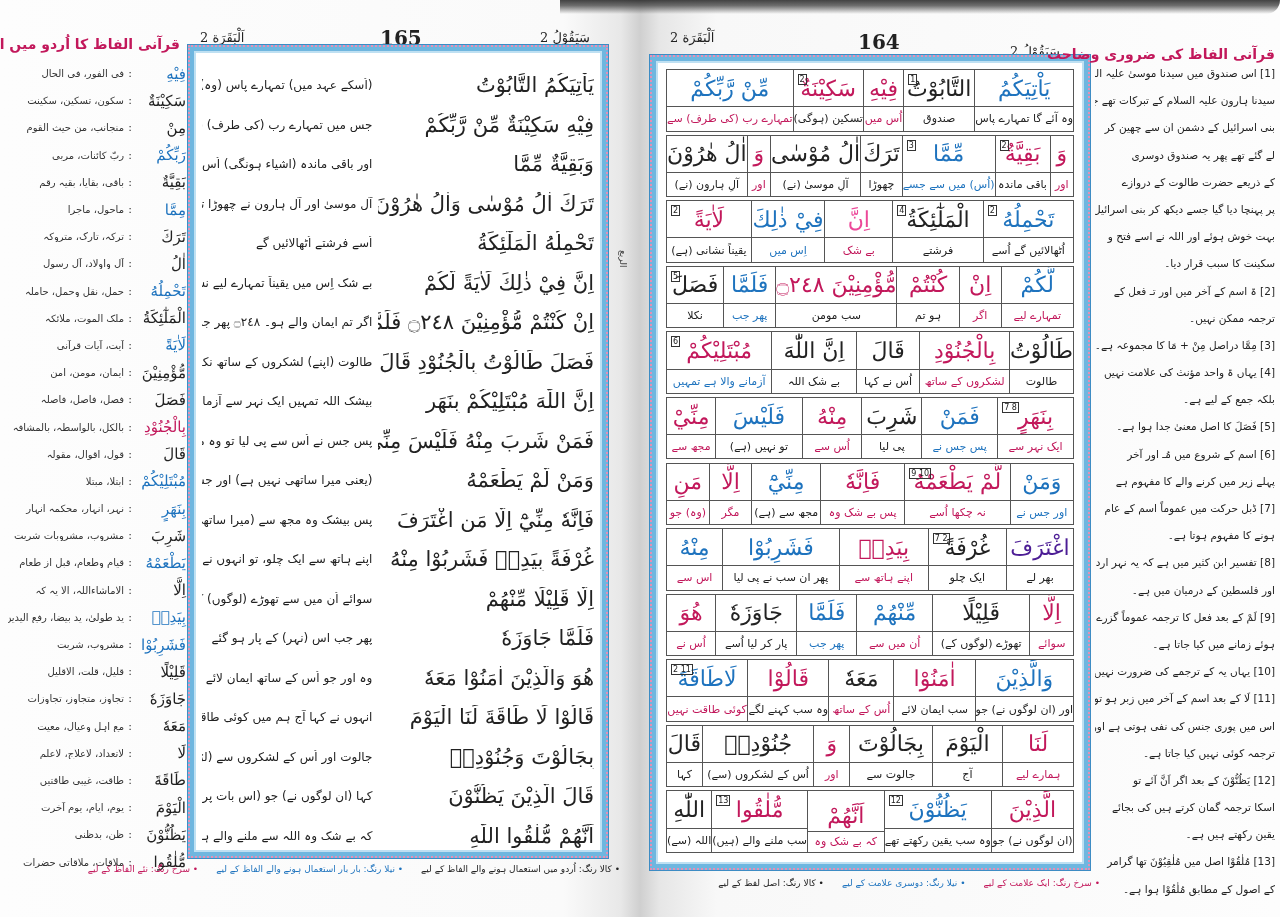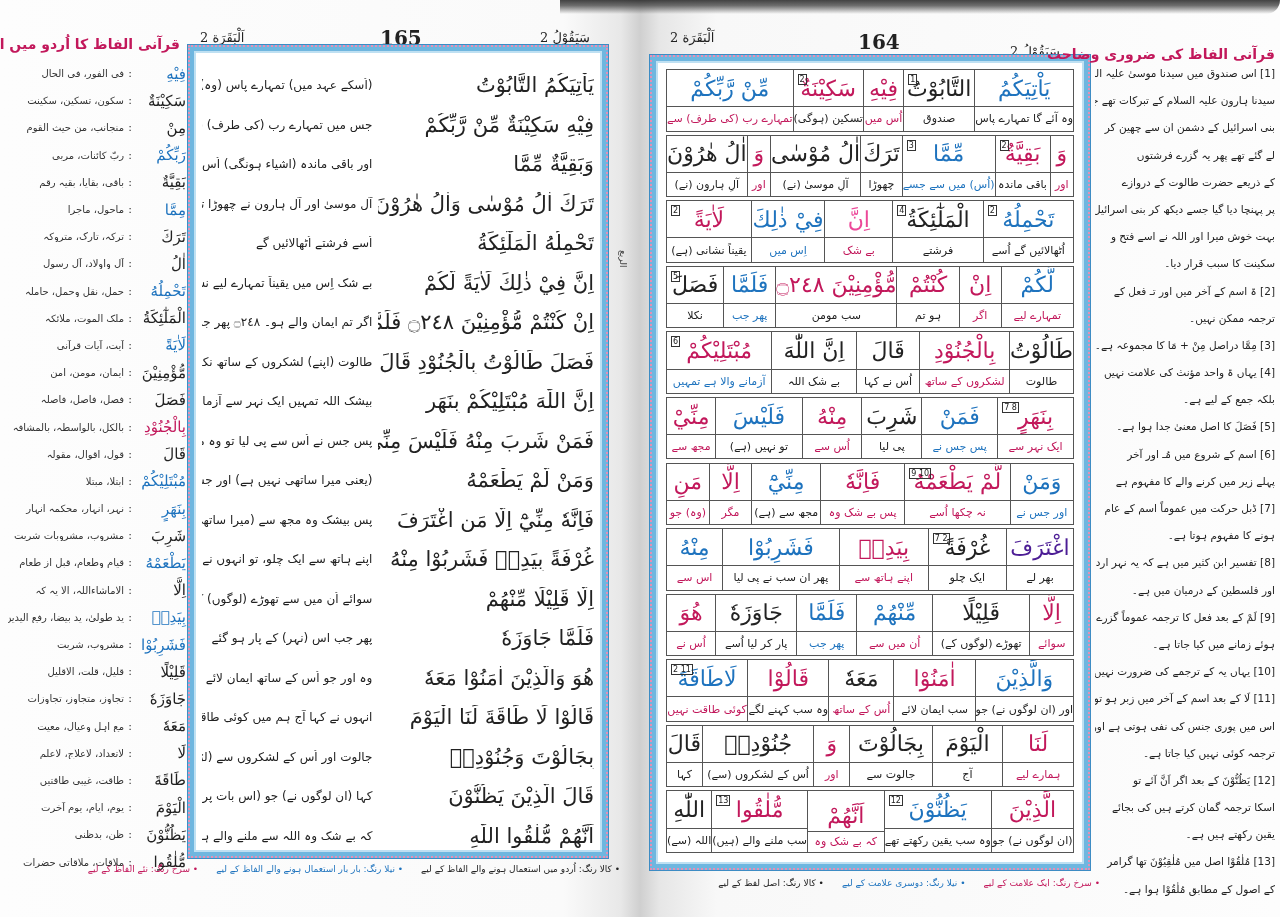--- a/index.html
+++ b/index.html
@@ -616,24 +616,24 @@
     </div>
 
     <div class="legend" id="legendR" style="left:20px;top:878px;width:440px;"><span style="color: rgb(194, 24, 91);">• سرخ رنگ: ایک علامت کے لیے</span><span style="color: rgb(30, 115, 190);">• نیلا رنگ: دوسری علامت کے لیے</span><span style="color: rgb(34, 34, 34);">• کالا رنگ: اصل لفظ کے لیے</span></div>
   </div>
 
   <div class="side-title" style="left:1100px;top:46px;width:175px;">قرآنی الفاظ کی ضروری وضاحت</div>
   <div class="notes" id="notes">
       <div class="note-line">[1] اس صندوق میں سیدنا موسیٰ علیہ السلام اور</div>
       <div class="note-line">سیدنا ہارون علیہ السلام کے تبرکات تھے جو</div>
       <div class="note-line">بنی اسرائیل کے دشمن ان سے چھین کر</div>
-      <div class="note-line">لے گئے تھے پھر یہ گزرے فرشتوں</div>
+      <div class="note-line">لے گئے تھے پھر یہ صندوق دوسری</div>
       <div class="note-line">کے ذریعے حضرت طالوت کے دروازے</div>
       <div class="note-line">پر پہنچا دیا گیا جسے دیکھ کر بنی اسرائیل</div>
-      <div class="note-line">بہت خوش میرا اور اللہ نے اسے فتح و</div>
+      <div class="note-line">بہت خوش ہوئے اور اللہ نے اسے فتح و</div>
       <div class="note-line">سکینت کا سبب قرار دیا۔</div>
       <div class="note-line">[2] ۃ اسم کے آخر میں اور تـ فعل کے</div>
       <div class="note-line">ترجمہ ممکن نہیں۔</div>
       <div class="note-line">[3] مِمَّا دراصل مِنْ + مَا کا مجموعہ ہے۔</div>
       <div class="note-line">[4] یہاں ۃ واحد مؤنث کی علامت نہیں</div>
       <div class="note-line">بلکہ جمع کے لیے ہے۔</div>
       <div class="note-line">[5] فَصَلَ کا اصل معنیٰ جدا ہوا ہے۔</div>
       <div class="note-line">[6] اسم کے شروع میں مُـ اور آخر</div>
       <div class="note-line">پہلے زیر میں کرنے والے کا مفہوم ہے</div>
       <div class="note-line">[7] ڈبل حرکت میں عموماً اسم کے عام</div>

